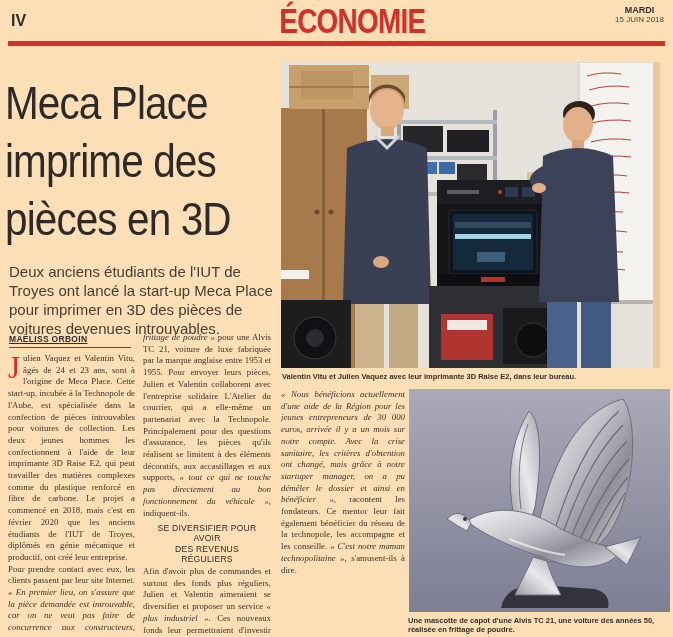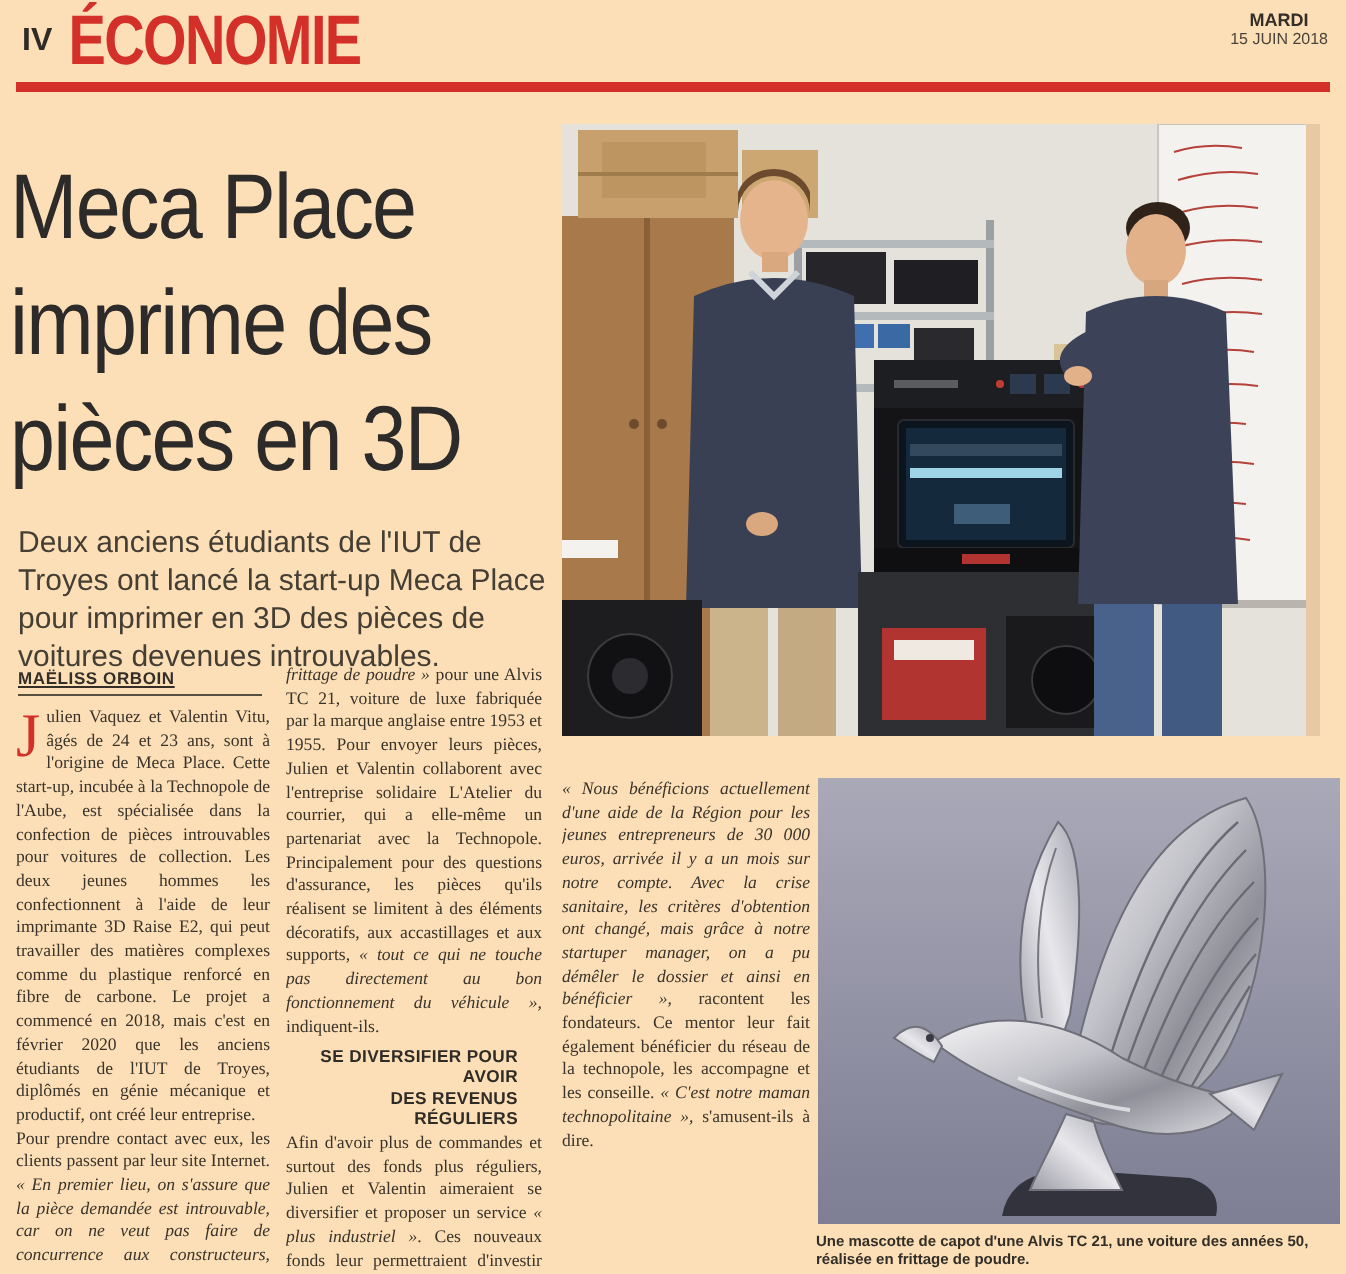--- a/index.html
+++ b/index.html
@@ -2,21 +2,21 @@
 <html lang="fr"><head>
 <meta charset="utf-8">
 <style>
   html,body{margin:0;padding:0;}
   .page{
     position:relative; width:673px; height:637px; overflow:hidden;
     background:#fcdfb6; font-family:"Liberation Sans",sans-serif; color:#37312b;
   }
   
   .pagenum{position:absolute;left:11px;top:12px;font-size:16px;font-weight:bold;color:#2f2b26;}
-  .section-wrap{position:absolute;left:0;right:0;top:1px;text-align:left;padding-left:16px;}
+  .section-wrap{position:absolute;left:16px;right:0;top:1px;text-align:center;padding-left:16px;}
   .section{display:inline-block;font-size:35px;font-weight:bold;color:#d4302a;
     transform:scaleX(.8);transform-origin:center top;letter-spacing:-1px;}
   .datebox{position:absolute;right:9px;top:6px;text-align:center;line-height:1.1;}
   .datebox .day{font-size:9px;font-weight:bold;color:#332e28;}
   .datebox .date{font-size:8px;color:#4a443c;}
   .rule{position:absolute;left:8px;right:8px;top:41px;height:5px;background:#d4302a;}
   
   .kicker{position:absolute;left:9px;top:58px;font-size:12.5px;font-weight:bold;color:#d4302a;letter-spacing:.2px;}
   .headline{position:absolute;left:5px;top:74px;width:300px;color:#2d2b2a;
     font-size:46px;line-height:58px;font-weight:normal;
@@ -26,22 +26,22 @@
   .byline-rule{position:absolute;left:9px;top:347px;width:122px;height:1px;background:#57503f;}
   
   .textcol{position:absolute;font-family:"Liberation Serif",serif;font-size:8.8px;line-height:11.7px;
     color:#3a332b;text-align:justify;overflow:hidden;}
   #col1{left:8px;top:353px;width:127px;height:282px;}
   #col2{left:143px;top:332px;width:128px;height:303px;}
   #col3{left:281px;top:389px;width:124px;height:246px;}
   .textcol p{margin:0;}
   .textcol em{font-style:italic;}
   .dropcap{float:left;font-size:31px;line-height:25px;color:#d4302a;margin:2px 3px 0 0;font-family:"Liberation Serif",serif;}
-  .subhead{font-family:"Liberation Sans",sans-serif;font-size:8.6px;line-height:10.2px;font-weight:bold;
-    color:#2f2b26;margin:4px 12px 2px;text-align:right;letter-spacing:.2px;}
+  .subhead{font-family:"Liberation Sans",sans-serif;font-size:8.6px;line-height:10.2px;font-weight:normal;
+    color:#2f2b26;margin:4px 12px 2px;text-align:center;letter-spacing:.2px;}
   
   .photo1{position:absolute;left:281px;top:62px;width:379px;height:306px;}
   .photo2{position:absolute;left:409px;top:389px;width:261px;height:223px;}
   .caption{position:absolute;font-size:7.5px;line-height:9px;font-weight:bold;color:#332e28;}
   .caption1{left:282px;top:372px;width:378px;}
   .caption2{left:408px;top:616px;width:264px;}
   svg{display:block;}
 </style>
 </head>
 <body>
@@ -181,20 +181,21 @@
         <rect x="300" y="240" width="30" height="66" fill="#415a82"></rect>
       </g>
 
       <g>
         <rect x="0" y="238" width="70" height="68" fill="#1d1d1f"></rect>
         <circle cx="34" cy="276" r="21" fill="#111113" stroke="#3c3c40"></circle>
         <circle cx="34" cy="276" r="9" fill="#2c2c30"></circle>
       </g>
     </svg>
   </div>
+  <div class="caption caption1">Valentin Vitu et Julien Vaquez avec leur imprimante 3D Raise E2, dans leur bureau.</div>
 
   <div class="photo2">
     <svg viewBox="0 0 261 223" width="261" height="223">
       <defs>
         <linearGradient id="egbg" x1="0" y1="0" x2="0" y2="1">
           <stop offset="0" stop-color="#a9a9b8"></stop>
             <stop offset="1" stop-color="#7e7e94"></stop>
         </linearGradient>
         <linearGradient id="metal" x1="0" y1="0" x2="1" y2="1">
           <stop offset="0" stop-color="#f4f4f5"></stop>

